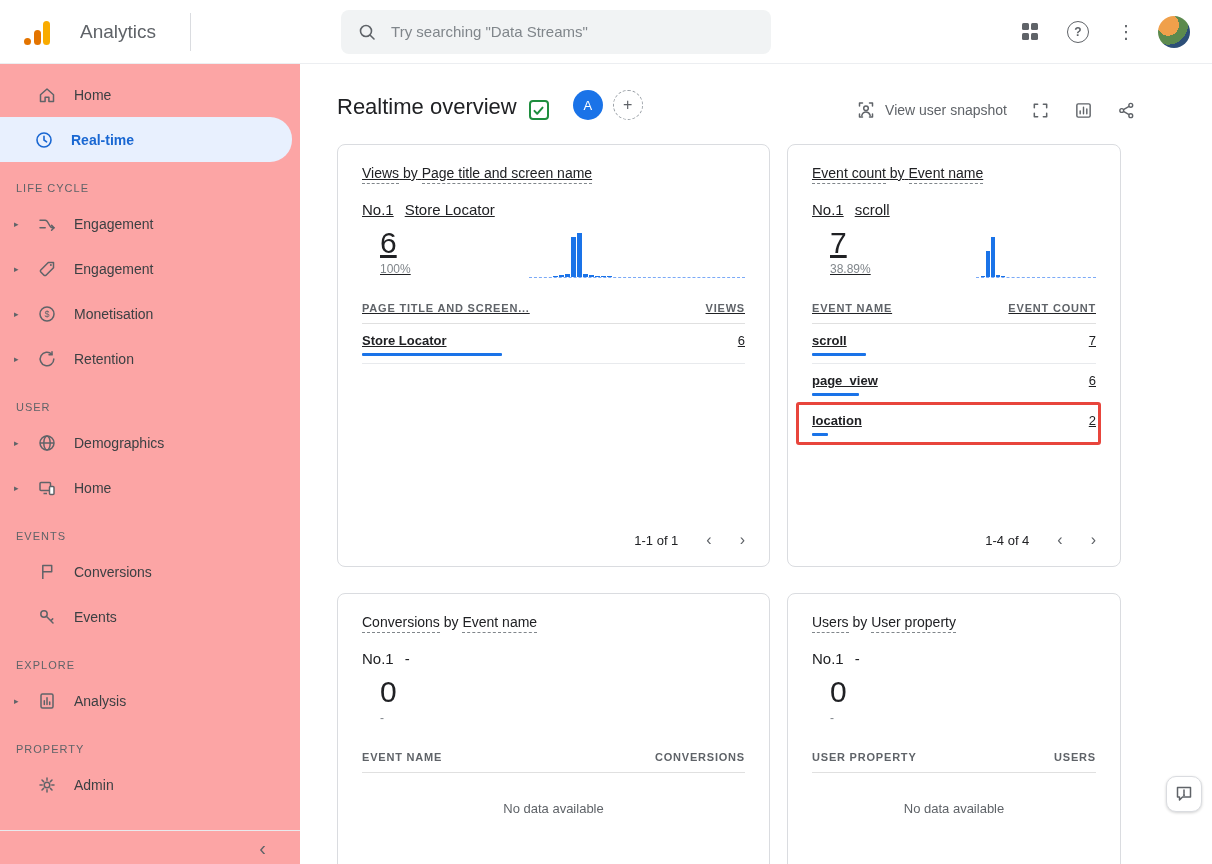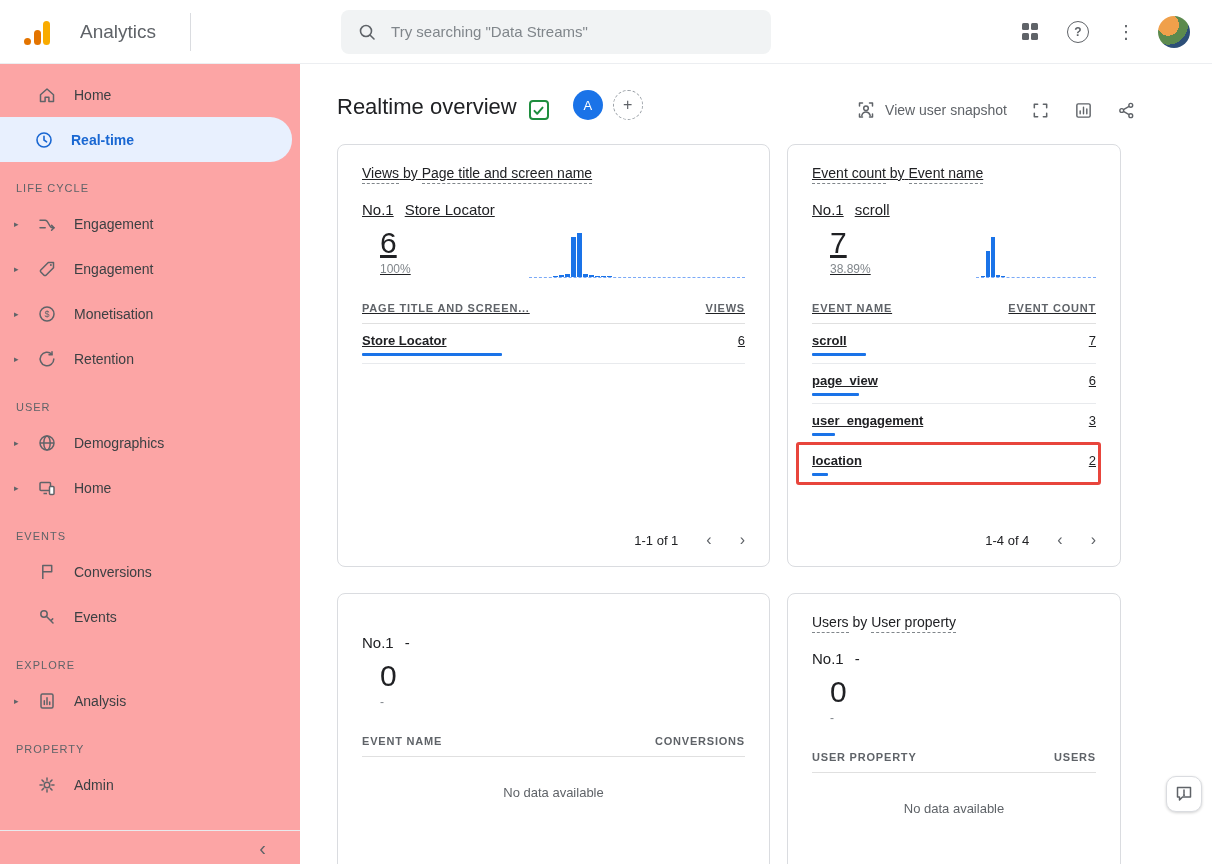--- a/index.html
+++ b/index.html
@@ -457,42 +457,40 @@
           <div class="rval">7</div>
         </div>
         <div class="trow">
           <div class="rcell">
             <div class="rname">page_view</div>
             <div class="rbar" style="width: 46.662px;"></div>
           </div>
           <div class="rval">6</div>
         </div>
         <div class="trow">
-          <div class="rcell">
-            <div class="rname">user_engagement</div>
-            <div class="rbar" style="width: 23.338px;"></div>
-          </div>
-          <div class="rval">3</div>
-        </div>
-        <div class="trow">
           <div class="highlight"></div>
           <div class="rcell">
             <div class="rname">location</div>
             <div class="rbar" style="width: 15.554px;"></div>
           </div>
           <div class="rval">2</div>
         </div>
         <div class="pagination">
           <span>1-4 of 4</span>
           <span class="pg-chevron">‹</span>
           <span class="pg-chevron">›</span>
         </div>
       </section>
 
       <section class="card short">
+        <div class="card-title">
+          <span class="dashed">Conversions</span>
+          <span>by</span>
+          <span class="dashed">Event name</span>
+        </div>
         <div class="rank">
           <span>No.1</span>
           <span>-</span>
         </div>
         <div class="metric-row">
           <div class="numblock">
             <div class="bignum">0</div>
             <div class="pct">-</div>
           </div>
         </div>

